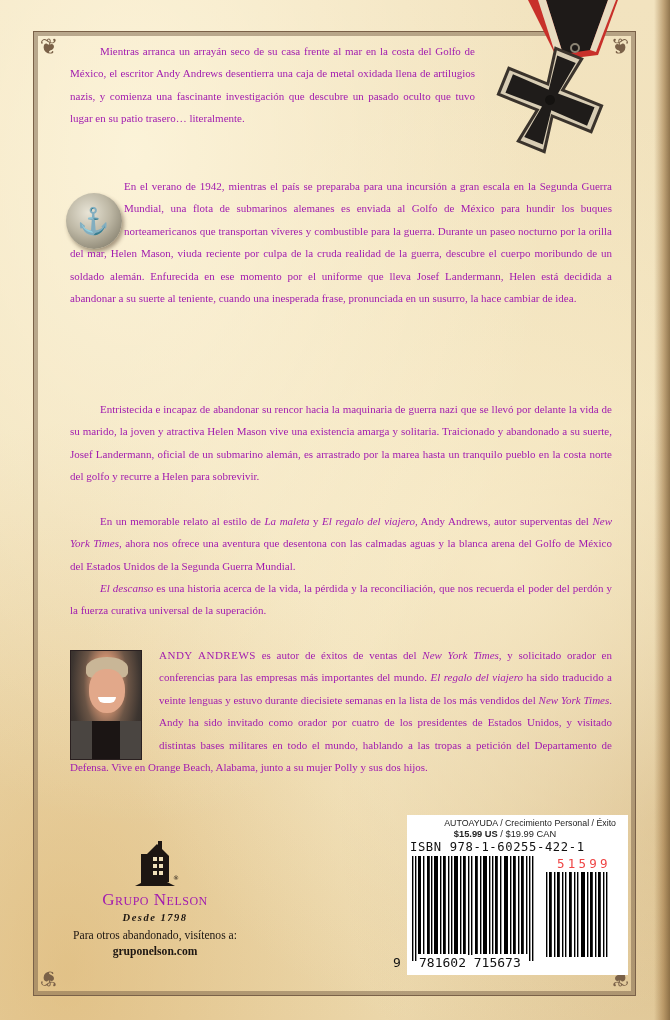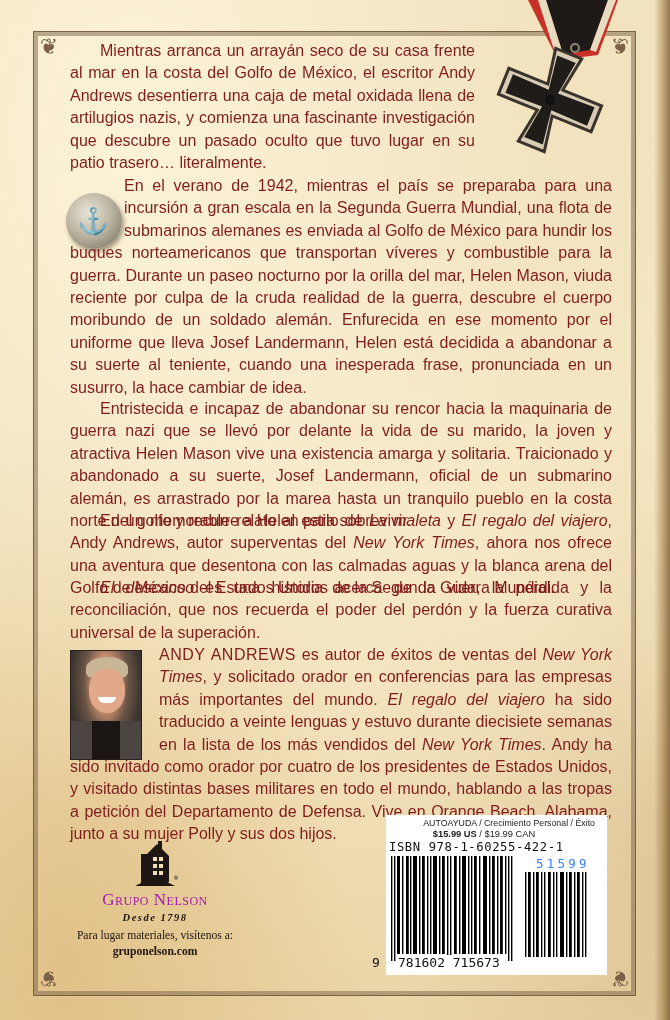--- a/index.html
+++ b/index.html
@@ -27,22 +27,22 @@
   .corner {
     position: absolute; width: 26px; height: 26px; color: #7a6148;
     font-size: 22px; line-height: 26px; text-align: center;
   }
   .corner.tl { left: 36px; top: 34px; }
   .corner.tr { left: 607px; top: 34px; transform: scaleX(-1); }
   .corner.bl { left: 36px; top: 965px; transform: scaleY(-1); }
   .corner.br { left: 607px; top: 965px; transform: scale(-1,-1); }
 
   .text {
-    position: absolute; font-family: Liberation Sans, sans-serif;
-    font-size: 16px; line-height: 22.4px; color: #7f1d1d;
+    position: absolute; font-family: Liberation Serif, serif;
+    font-size: 11px; line-height: 22.4px; color: #a21caf;
     text-align: justify; margin: 0;
   }
   .indent { text-indent: 30px; }
   .p1 { left: 70px; top: 40px; width: 405px; }
   .p2 { left: 70px; top: 175px; width: 542px; }
   .p2 .float-space { float: left; width: 54px; height: 66px; }
   .p3 { left: 70px; top: 398px; width: 542px; }
   .p4 { left: 70px; top: 510px; width: 542px; }
   .p5 { left: 70px; top: 577px; width: 542px; }
   em { font-style: italic; }
@@ -99,39 +99,39 @@
     font-family: "Liberation Serif", serif; font-style: italic; font-weight: bold;
     font-size: 10.5px; letter-spacing: 1.5px; color: #1d1612; margin-top: 2px;
   }
   .visit {
     position: absolute; left: 60px; top: 928px; width: 190px; text-align: center;
     font-family: "Liberation Serif", serif; font-size: 11.6px; line-height: 16px; color: #1d1612;
   }
   .visit .url { font-weight: bold; }
 
   .barcode-box {
-    position: absolute; left: 386px; top: 815px; width: 221px; height: 160px;
+    position: absolute; left: 407px; top: 815px; width: 221px; height: 160px;
     background: #ffffff;
   }
   .bc-cat {
     position: absolute; left: 0; top: 3px; width: 209px; text-align: right;
     font-family: "Liberation Sans", sans-serif; font-size: 8.8px; color: #222;
   }
   .bc-price {
     position: absolute; left: 0; top: 14px; width: 196px; text-align: center;
     font-family: "Liberation Sans", sans-serif; font-size: 9.3px; color: #222;
   }
   .bc-price b { font-weight: bold; }
   .bc-isbn {
     position: absolute; left: 3px; top: 25px; width: 212px;
     font-family: "DejaVu Sans Mono", monospace; font-size: 12.2px; letter-spacing: 0.6px; color: #111;
   }
   .bc-price-code {
     position: absolute; left: 150px; top: 41px;
-    font-family: "DejaVu Sans Mono", monospace; font-size: 12.5px; letter-spacing: 3.2px; color: #3b82f6;
+    font-family: "DejaVu Sans Mono", monospace; font-size: 12.5px; letter-spacing: 3.2px; color: #ef4444;
   }
   .bars-main { position: absolute; left: 3px; top: 41px; width: 128px; height: 105px; }
   .bars-addon { position: absolute; left: 138px; top: 57px; width: 63px; height: 85px; }
   .bc-digits {
     position: absolute; left: 0; top: 140px;
     font-family: "DejaVu Sans Mono", monospace; font-size: 13px; color: #111;
     background: #fff; padding: 0 2px;
   }
   .bc-digit-first { position: absolute; left: -14px; top: 140px; font-family: "DejaVu Sans Mono", monospace; font-size: 13px; color: #111; }
 </style>
@@ -197,21 +197,21 @@
         <rect x="32" y="24" width="4" height="4"></rect>
       <rect x="26" y="31" width="4" height="4"></rect>
         <rect x="32" y="31" width="4" height="4"></rect>
     </g>
     <text x="46" y="40" font-size="6" fill="#1d1612" font-family="DejaVu Sans, sans-serif">®</text>
   </svg>
   <div class="pub-name">Grupo Nelson</div>
   <div class="pub-since">Desde 1798</div>
 </div>
 <div class="visit">
-  <div>Para lugar materiales, visítenos a:</div>
+  <div>Para otros abandonado, visítenos a:</div>
   <div class="url">gruponelson.com</div>
 </div>
 
 <div class="barcode-box">
   <div class="bc-cat">AUTOAYUDA / Crecimiento Personal / Éxito</div>
   <div class="bc-price"><b>$15.99 US</b><span> / </span><span>$19.99 CAN</span></div>
   <div class="bc-isbn">ISBN 978-1-60255-422-1</div>
   <div class="bc-price-code">51599</div>
   <svg class="bars-main" viewBox="0 0 128 105" preserveAspectRatio="none">
     <g fill="#000">

